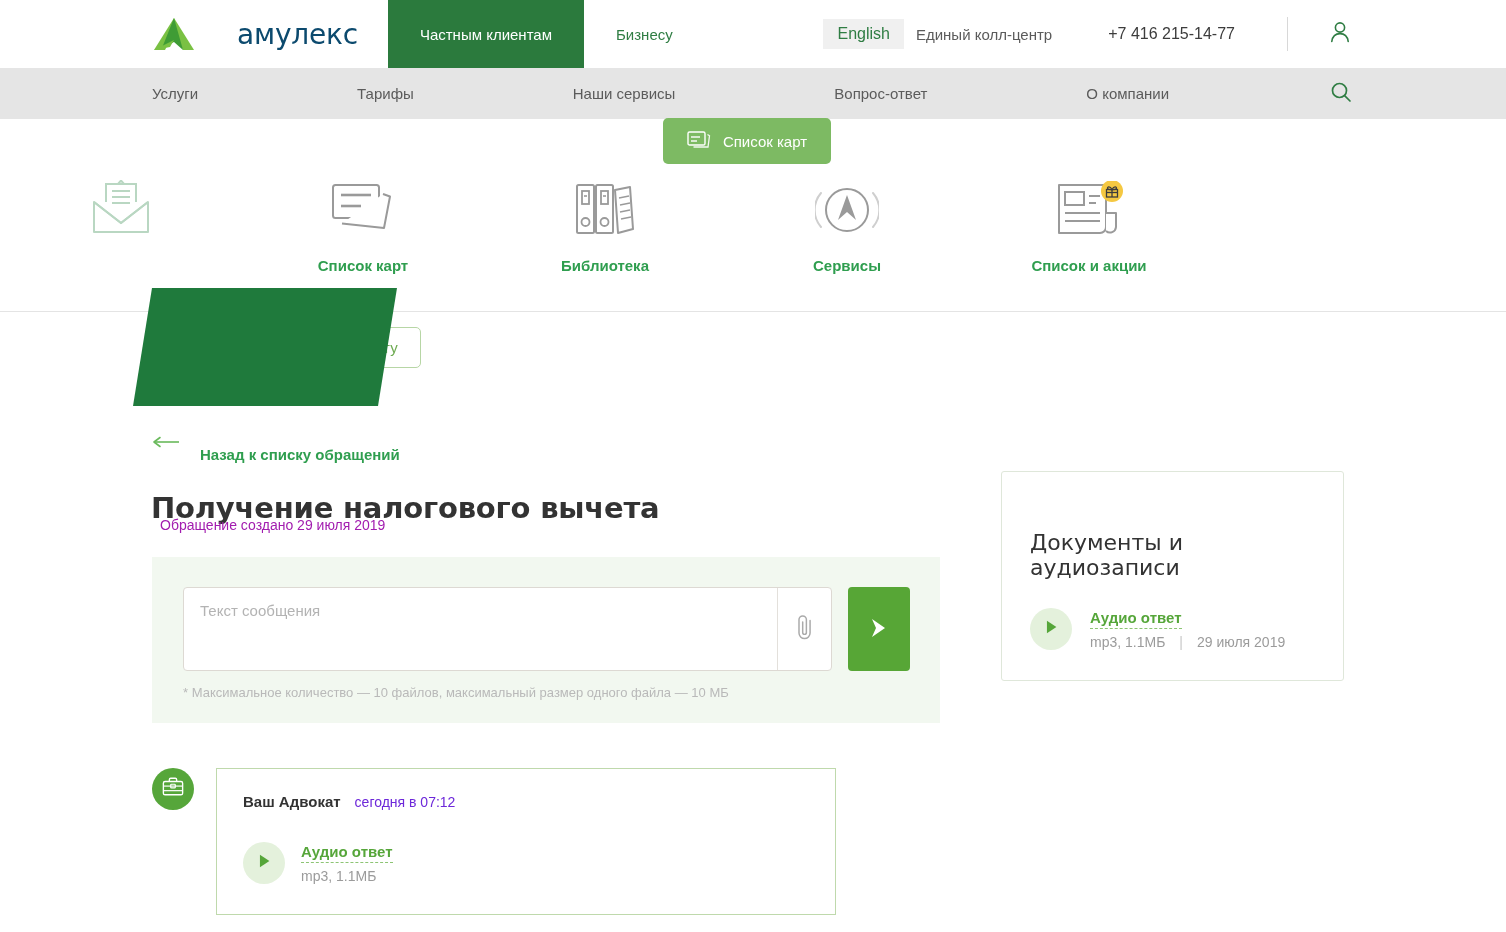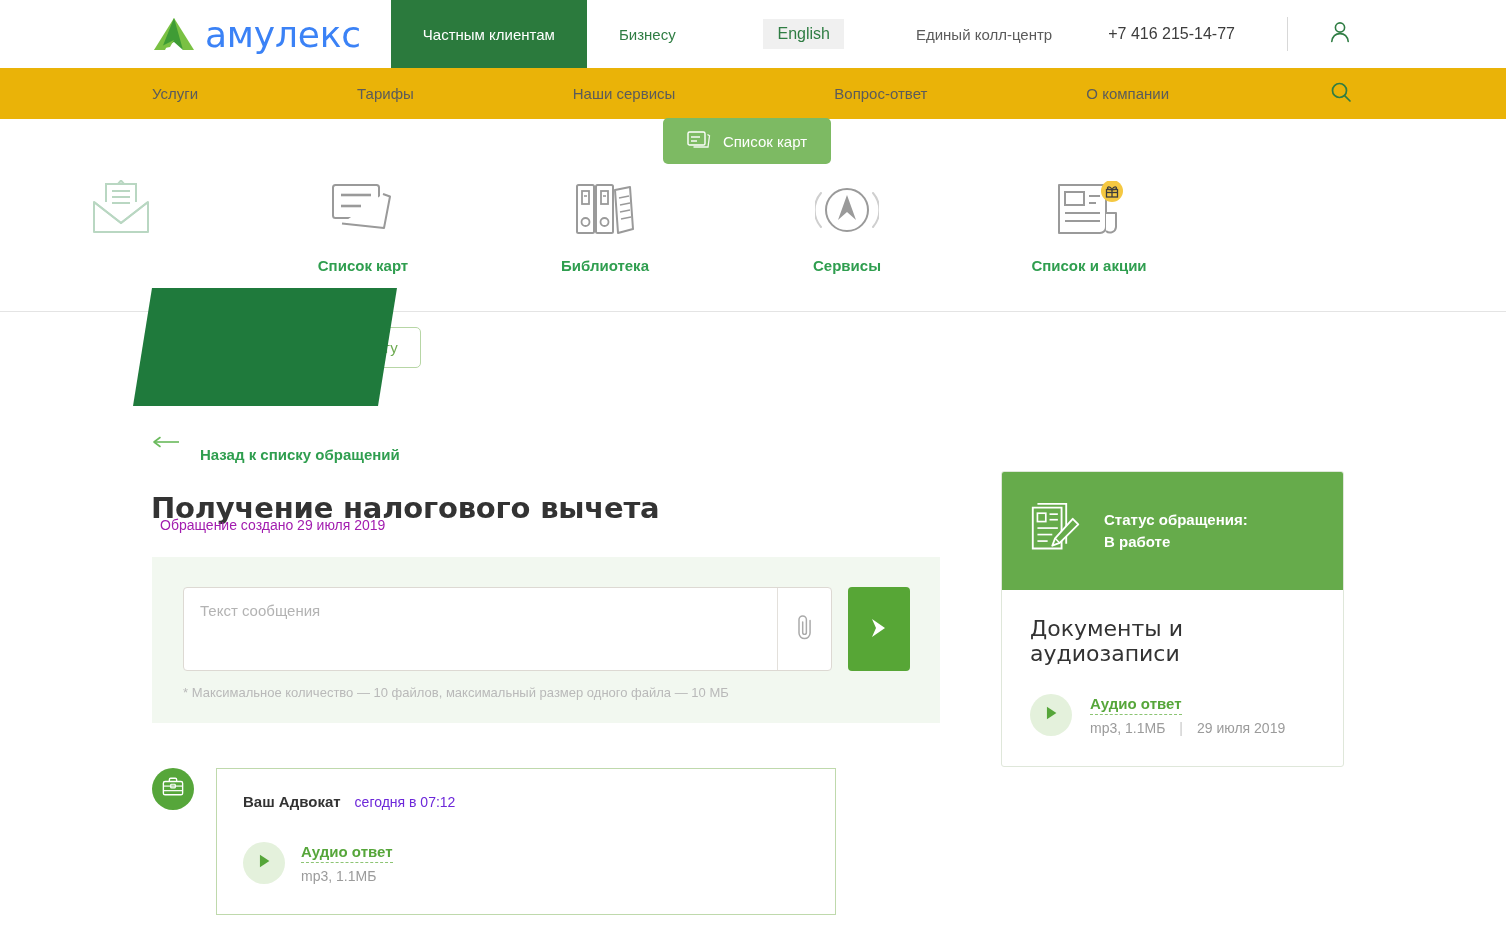--- a/index.html
+++ b/index.html
@@ -18,57 +18,58 @@
     position: absolute; left:0; top:0; width:1506px; height:68px;
     background:#ffffff;
     display:flex; align-items:stretch;
   }
   .logo-wrap {
     display:flex; align-items:center; gap:9px;
     padding-left:152px; padding-right:30px;
   }
   .logo-mark { width:44px; height:36px; display:block; }
   .logo-text {
-    font-size:36px; color:#3b82f6; letter-spacing:-0.2px; font-weight:400;
+    font-size:28px; color:#0c4a6e; letter-spacing:-0.2px; font-weight:400;
     font-family:"DejaVu Sans","Liberation Sans",sans-serif;
+    margin-left:32px;
   }
   .nav-primary { display:flex; align-items:stretch; }
   .nav-primary .np-item {
     display:flex; align-items:center; justify-content:flex-start;
     padding:0 32px; font-size:15px; color:#2f7d43; cursor:pointer;
     white-space:nowrap;
   }
   .nav-primary .np-item.active {
     background:#2b7a3d; color:#ffffff;
   }
   .topbar-right {
     margin-left:auto; display:flex; align-items:center; gap:12px;
     padding-right:152px;
   }
   .lang-pill {
     background:#f0f0f0; color:#2f7d43; font-size:16px;
     padding:7px 14px; cursor:pointer; line-height:1;
   }
   .callcenter-label {
-    font-size:15px; color:#5b5b5b; margin-left:60px; white-space:nowrap;
+    font-size:15px; color:#5b5b5b; white-space:nowrap;
   }
   .phone {
     font-size:16px; color:#3c3c3c; margin-left:44px; white-space:nowrap;
     cursor:pointer;
   }
   .vsep { width:1px; height:34px; background:#d8d8d8; margin-left:40px; }
   .avatar-btn {
     margin-left:26px; width:28px; height:28px; display:flex;
     align-items:center; justify-content:center; cursor:pointer;
   }
 
   
   .navbar2 {
     position:absolute; left:0; top:68px; width:1506px; height:51px;
-    background:#eab308; display:flex; align-items:center;
+    background:#e5e5e5; display:flex; align-items:center;
   }
   .nav2-inner {
     width:1506px; padding:0 152px; display:flex; align-items:center;
   }
   .nav2-item {
     font-size:15px; color:#5b5b5b; cursor:pointer; white-space:nowrap;
   }
   .nav2-spacer { flex:1 1 auto; }
   .search-btn {
     width:26px; height:26px; display:flex; align-items:center;
@@ -195,21 +196,21 @@
   
   .side-card {
     position:absolute; left:1001px; top:471px; width:343px;
     border:1px solid #dfe7da; border-radius:3px; background:#ffffff;
     overflow:hidden;
   }
   .side-card-head {
     background:#66ab4b; padding:30px 28px; display:flex; align-items:center; gap:22px;
   }
   .status-text { color:#ffffff; font-size:15px; font-weight:bold; line-height:1.45; }
-  .side-card-body { padding:26px 28px 30px 28px; }
+  .side-card-body { padding:26px 28px 30px 28px;margin-top:32px; }
   .side-title {
     font-size:22px; color:#333333; font-weight:400;
     font-family:"DejaVu Sans","Liberation Sans",sans-serif;
   }
   .side-attach { display:flex; align-items:center; gap:18px; margin-top:28px; }
   .side-meta { font-size:14px; color:#9b9b9b; margin-top:5px; display:flex; gap:14px; align-items:center;}
   .side-sep { color:#c8c8c8; }
 </style>
 </head>
 <body>
@@ -456,40 +457,20 @@
         </div>
         <div>
           <span class="attach-link">Аудио ответ</span>
           <div class="attach-meta">mp3, 1.1МБ</div>
         </div>
       </div>
     </div>
   </div>
 
   <div class="side-card">
-    <div class="side-card-head">
-      <span>
-        <svg viewBox="0 0 56 58" width="52" height="54" aria-hidden="true">
-          <path d="M3 6 L34 6 L34 50 L3 50 Z" fill="none" stroke="#ffffff" stroke-width="2"></path>
-          <path d="M8 2 L39 2 L39 45" fill="none" stroke="#ffffff" stroke-width="2"></path>
-          <rect x="8" y="12" width="9" height="9" fill="none" stroke="#ffffff" stroke-width="1.8"></rect>
-          <line x1="21" y1="13" x2="30" y2="13" stroke="#ffffff" stroke-width="1.8"></line>
-          <line x1="21" y1="19" x2="30" y2="19" stroke="#ffffff" stroke-width="1.8"></line>
-          <line x1="8" y1="28" x2="30" y2="28" stroke="#ffffff" stroke-width="1.8"></line>
-          <line x1="8" y1="35" x2="24" y2="35" stroke="#ffffff" stroke-width="1.8"></line>
-          <line x1="8" y1="42" x2="19" y2="42" stroke="#ffffff" stroke-width="1.8"></line>
-          <path d="M46 18 L52 24 L32 44 L24 47 L27 39 Z" fill="#66ab4b" stroke="#ffffff" stroke-width="2" stroke-linejoin="round"></path>
-          <line x1="27" y1="39" x2="32" y2="44" stroke="#ffffff" stroke-width="1.6"></line>
-        </svg>
-      </span>
-      <div class="status-text">
-        <div>Статус обращения:</div>
-        <div>В работе</div>
-      </div>
-    </div>
     <div class="side-card-body">
       <div class="side-title">Документы и аудиозаписи</div>
       <div class="side-attach">
         <div class="play-circle">
           <span>
             <svg viewBox="0 0 20 20" width="18" height="18" aria-hidden="true">
               <path d="M5.5 3 L16 10 L5.5 17 Z" fill="#56a63a"></path>
             </svg>
           </span>
         </div>

